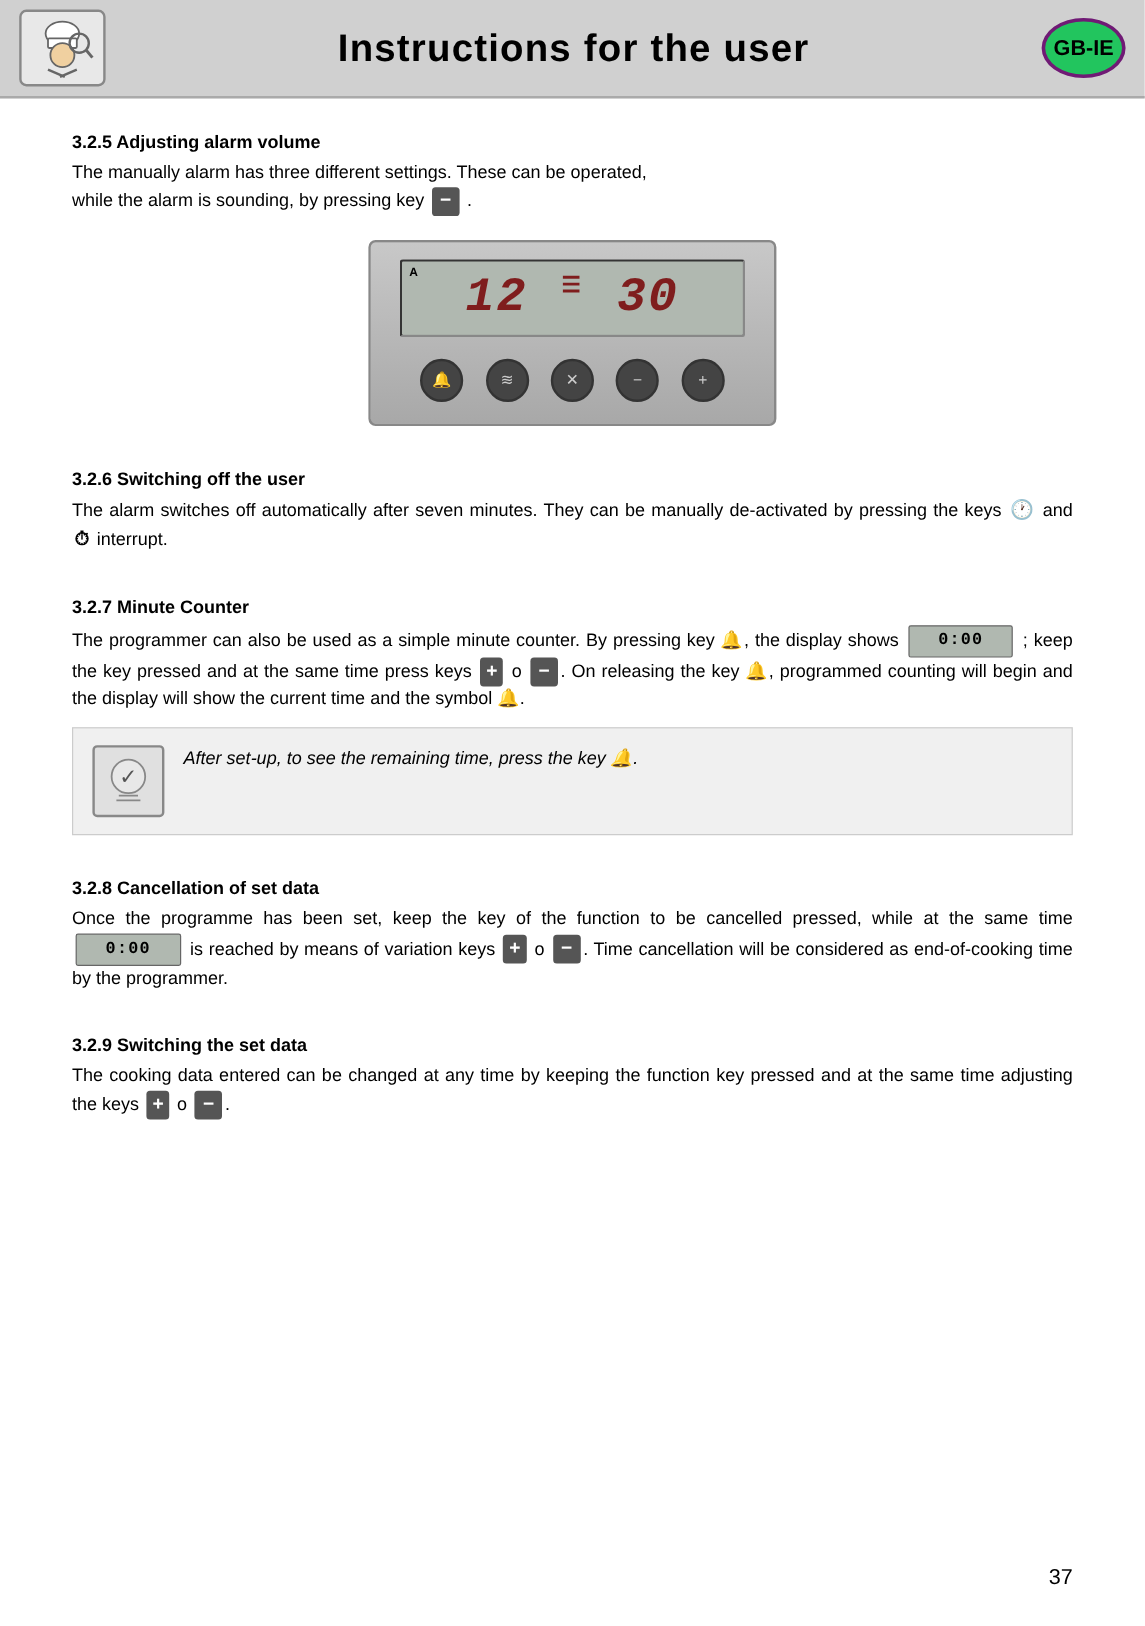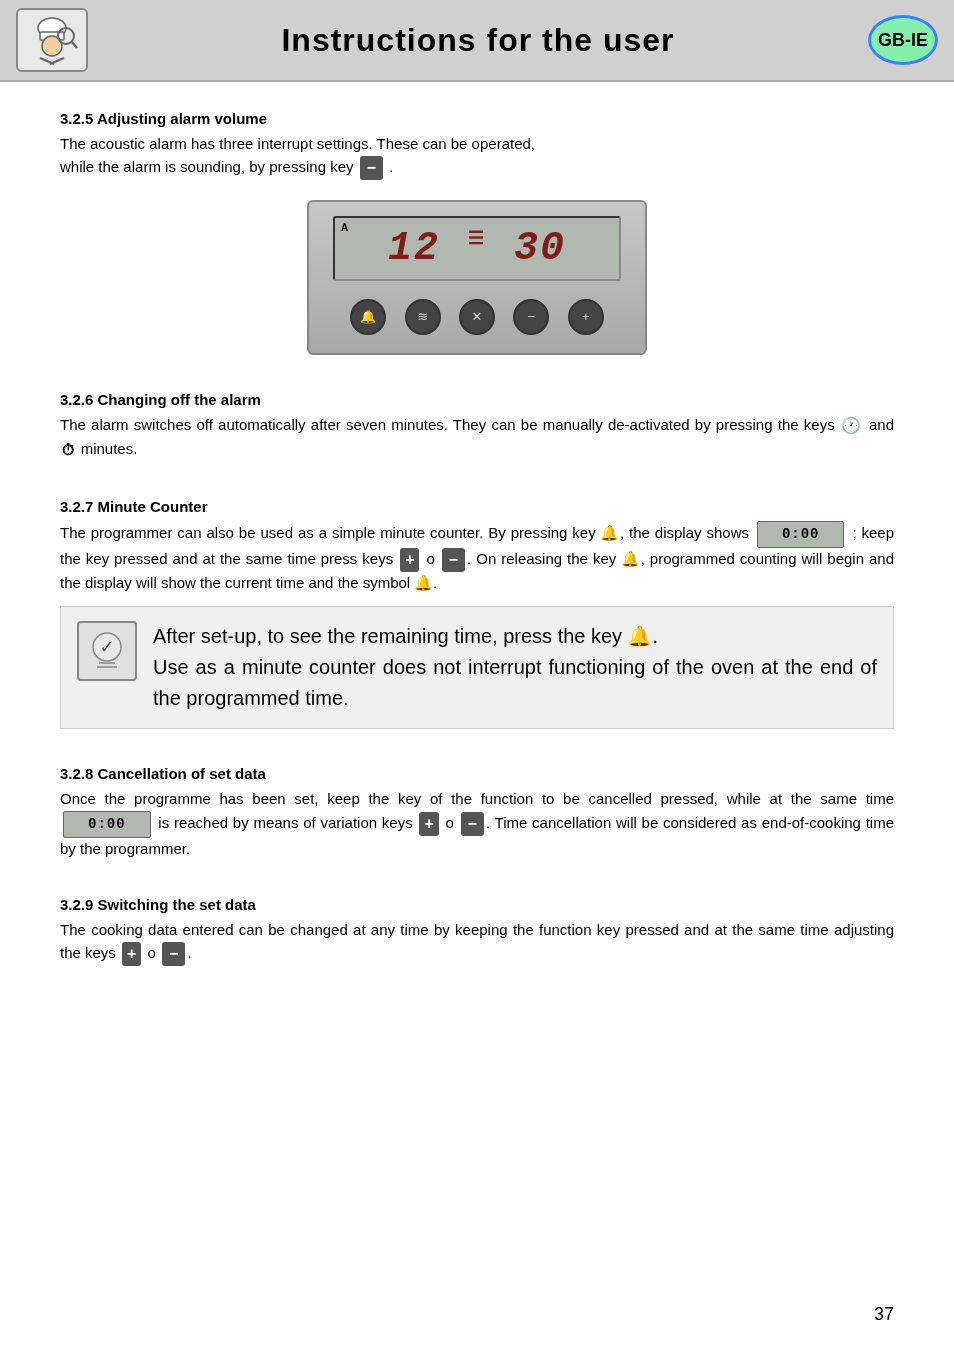--- a/index.html
+++ b/index.html
@@ -47,28 +47,28 @@
     .header-title {
       font-size: 32px;
       font-weight: bold;
       color: #000;
       letter-spacing: 1px;
     }
 
     .header-badge {
       width: 70px;
       height: 50px;
-      border: 3px solid #3b82f6;
+      border: 3px solid #701a75;
       border-radius: 50%;
       display: flex;
       align-items: center;
       justify-content: center;
       font-size: 18px;
       font-weight: bold;
-      background: #86efac;
+      background: #22c55e;
       margin-left: 20px;
       flex-shrink: 0;
     }
 
     
     .content {
       padding: 28px 60px 40px 60px;
     }
 
     
@@ -171,21 +171,22 @@
       border-radius: 4px;
       background: #e0e0e0;
       display: flex;
       align-items: center;
       justify-content: center;
       flex-shrink: 0;
       font-size: 28px;
     }
 
     .info-box-text {
-      font-size: 20px;
+      font-style: italic;
+      font-size: 15px;
       line-height: 1.55;
       text-align: justify;
     }
 
     
     .inline-display {
       display: inline-block;
       background: #b0b8b0;
       border: 1.5px solid #666;
       border-radius: 2px;
@@ -276,21 +277,21 @@
   </div>
 
   <div class="header-badge">GB-IE</div>
 </div>
 
 <div class="content">
 
   <div class="section-block">
     <p class="section-heading">3.2.5   Adjusting alarm volume</p>
     <p class="section-text">
-      <span>The acoustic alarm has three interrupt settings. These can be operated,</span>
+      <span>The manually alarm has three different settings. These can be operated,</span>
       <br>
       <span>while the alarm is sounding, by pressing key </span>
       <span class="key-minus">−</span>
       <span>.</span>
     </p>
 
     <div class="alarm-display-container">
       <div class="alarm-display">
         <div class="display-screen">
           <span class="display-a-label">A</span>
@@ -315,27 +316,27 @@
           </div>
           <div class="disp-btn">
             <span>+</span>
           </div>
         </div>
       </div>
     </div>
   </div>
 
   <div class="section-block">
-    <p class="section-heading">3.2.6   Changing off the alarm</p>
+    <p class="section-heading">3.2.6   Switching off the user</p>
     <p class="section-text">
       The alarm switches off automatically after seven minutes. They can be manually de-activated by pressing the keys
       <span class="key-sym">🕐</span>
       <span> and </span>
       <span class="key-sym">⏱</span>
-      <span> minutes.</span>
+      <span> interrupt.</span>
     </p>
   </div>
 
   <div class="section-block">
     <p class="section-heading">3.2.7   Minute Counter</p>
     <p class="section-text">
       The  programmer  can  also  be  used  as  a  simple  minute  counter. By
       pressing key <span class="key-bell">🔔</span>,
       the display shows
       <span class="inline-display">0:00</span>
@@ -355,21 +356,20 @@
 
         <svg width="48" height="48" viewBox="0 0 48 48">
           <circle cx="24" cy="20" r="14" fill="#e8e8e8" stroke="#888" stroke-width="1.5"></circle>
           <text x="24" y="26" text-anchor="middle" font-size="18" fill="#555">✓</text>
           <line x1="16" y1="36" x2="32" y2="36" stroke="#888" stroke-width="1.5"></line>
           <line x1="14" y1="40" x2="34" y2="40" stroke="#888" stroke-width="1.5"></line>
         </svg>
       </div>
       <div class="info-box-text">
         <span>After set-up, to see the remaining time, press the key 🔔.</span><br>
-        <span>Use as a minute counter does not interrupt functioning of the oven at the end of the programmed time.</span>
       </div>
     </div>
   </div>
 
   <div class="section-block">
     <p class="section-heading">3.2.8   Cancellation of set data</p>
     <p class="section-text">
       Once  the  programme  has  been  set,  keep  the  key  of  the  function  to  be
       cancelled  pressed,  while  at  the  same  time
       <span class="inline-display">0:00</span>

